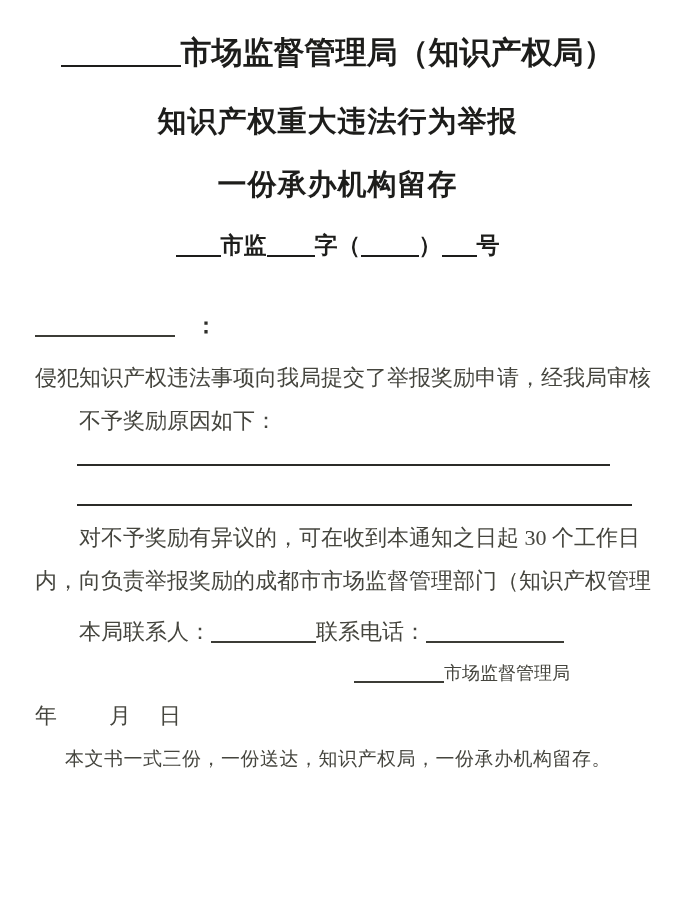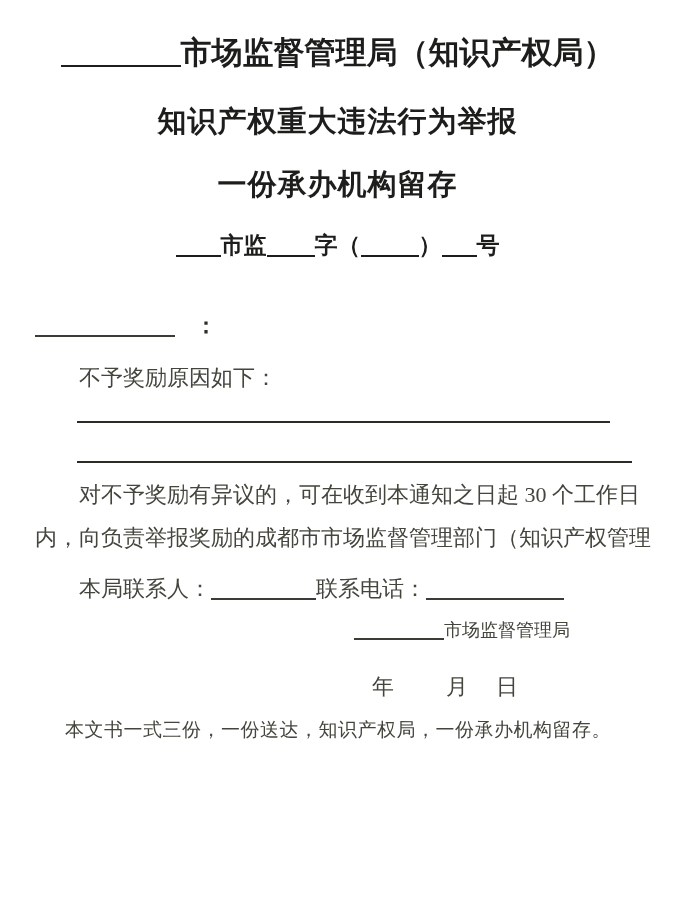--- a/index.html
+++ b/index.html
@@ -37,21 +37,21 @@
   .p1 { margin-top:12px; }
   .rule {
     height:0; border-bottom:2px solid #2b2b28;
     margin-left:42px;
   }
   .rule1 { margin-top:22px; width:533px; }
   .rule2 { margin-top:38px; width:555px; }
   .p2 { margin-top:10px; }
   .contact { margin-top:8px; font-size:22px; line-height:43px; height:43px; padding-left:44px; white-space:nowrap; }
   .sign { text-align:right; padding-right:70px; font-size:18px; line-height:40px; height:40px; white-space:nowrap; }
-  .dateline { text-align:right; padding-right:122px; font-size:22px; line-height:40px; height:40px; margin-top:17px; }
+  .dateline { text-align:left; padding-right:122px; font-size:22px; line-height:40px; height:40px; margin-top:3px; }
   .dateline .dm { margin-left:52px; }
   .dateline .dd { margin-left:28px; }
   .footnote { margin-top:10px; padding-left:30px; font-size:19px; letter-spacing:0.5px; color:#45453e; white-space:nowrap; }
   
   .w120{width:120px}.w45{width:45px}.w48{width:48px}.w58{width:58px}.w35{width:35px}
   .w140{width:140px}.w60{width:60px}.w26{width:26px}.w255{width:255px}
   .w105{width:105px}.w138{width:138px}.w90{width:90px}
 </style>
 </head>
 <body>
@@ -70,20 +70,21 @@
 
   <div class="hd docnum">
     <span class="bl w45"></span><span>市监</span><span class="bl w48"></span><span>字（</span><span class="bl w58"></span><span>）</span><span class="bl w35"></span><span>号</span>
   </div>
 
   <div class="body-txt salutation">
     <span class="bl w140"></span><span class="colon">：</span>
   </div>
 
   <div class="body-txt p1">
+    <div class="pline">侵犯知识产权违法事项向我局提交了举报奖励申请，经我局审核</div>
     <div class="pline indent">不予奖励原因如下：</div>
   </div>
 
   <div class="rule rule1"></div>
   <div class="rule rule2"></div>
 
   <div class="body-txt p2">
     <div class="pline indent">对不予奖励有异议的，可在收到本通知之日起 30 个工作日</div>
     <div class="pline">内，向负责举报奖励的成都市市场监督管理部门（知识产权管理</div>
   </div>

